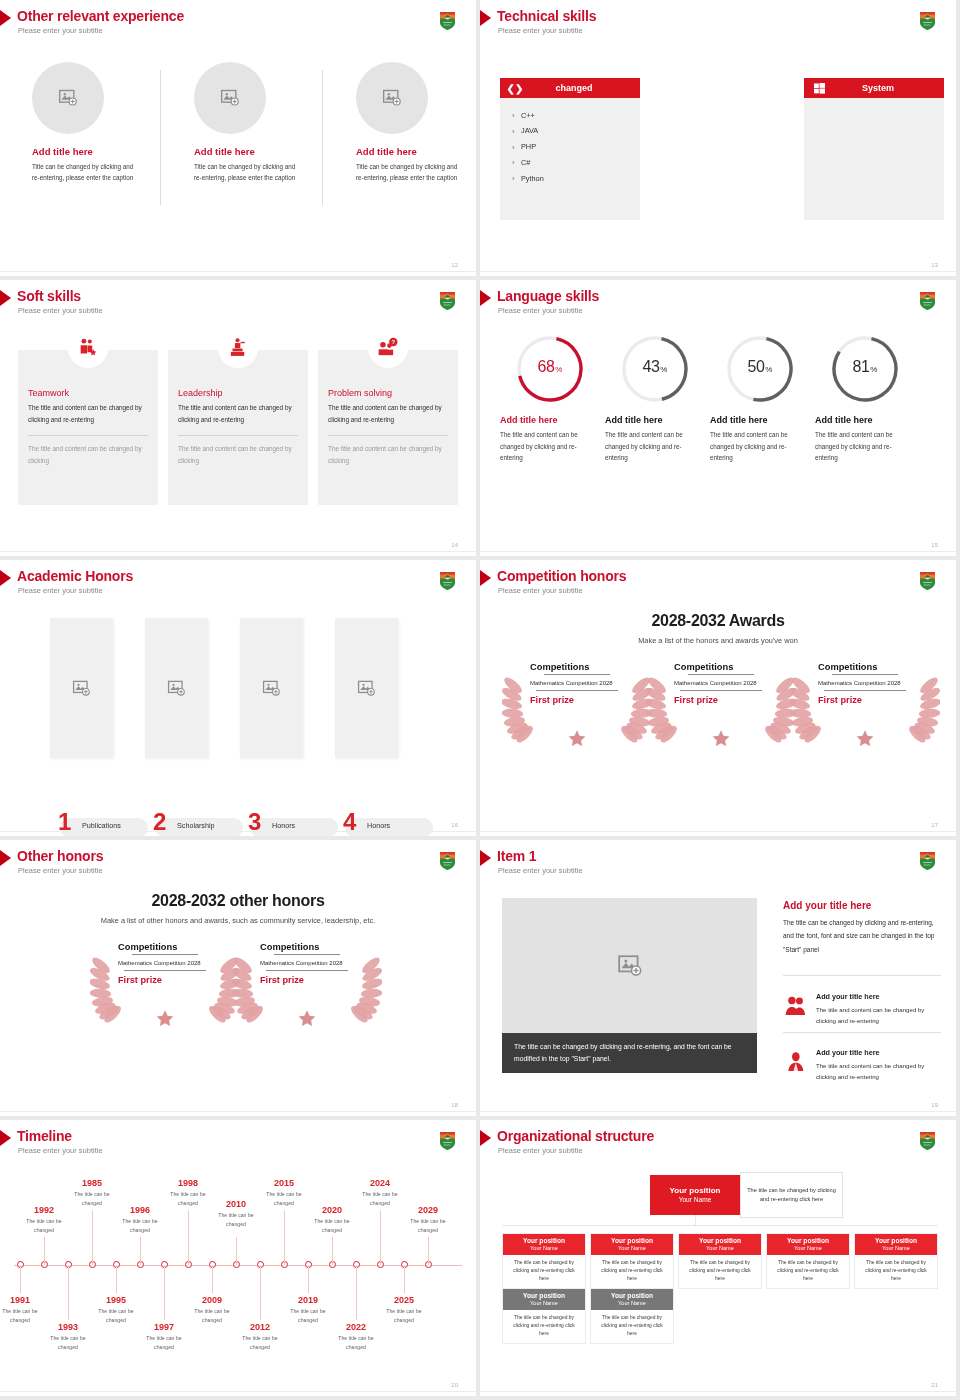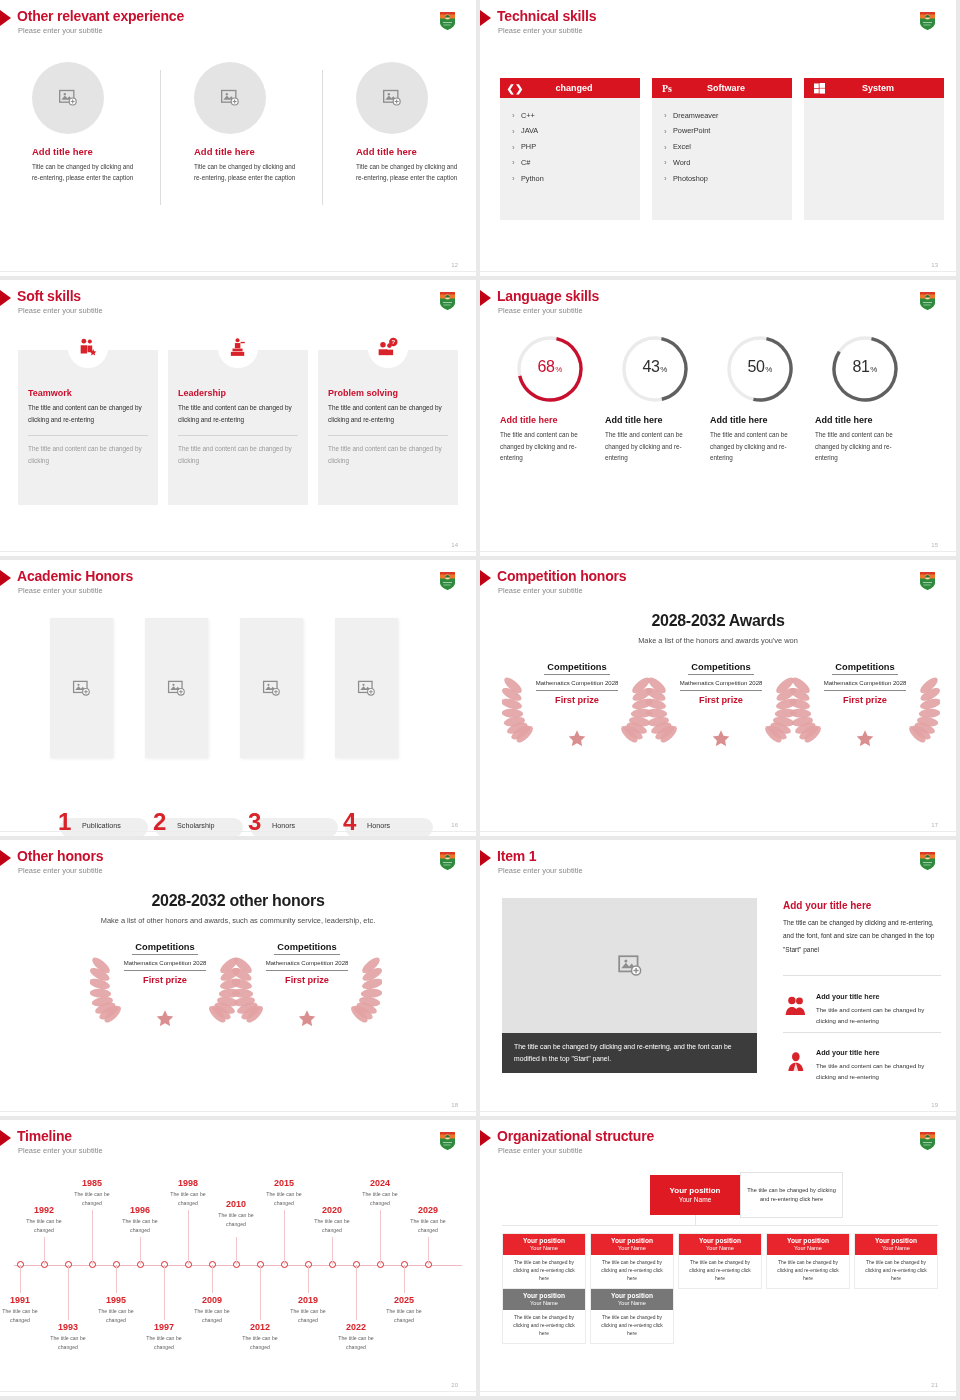--- a/index.html
+++ b/index.html
@@ -70,21 +70,21 @@
   .skill-list li:before{ content:"›"; position:absolute; left:0; top:2px; color:#777; font-size:8px;}
   .ps-glyph{ font-family:"Liberation Serif", serif; font-style:normal;}
 
   
   .soft-card{ position:absolute; top:70px; width:140px; height:155px; background:#f0f0f0; }
   .soft-badge{
     position:absolute; top:-22px; left:50%; margin-left:-20px;
     width:40px;height:40px;border-radius:50%;background:#fff;
     display:flex;align-items:center;justify-content:center;
   }
-  .soft-title{ color:#c8102e; font-weight:bold; font-size:9px; margin:38px 0 0 10px;}
+  .soft-title{ color:#c8102e; font-weight:normal; font-size:9px; margin:38px 0 0 10px;}
   .soft-body{ font-size:6.4px; color:#2b2b2b; line-height:1.95; margin:4px 10px 0 10px;}
   .soft-hr{ height:1px; background:#d3d3d3; margin:8px 10px 0 10px;}
   .soft-body2{ font-size:6.4px; color:#9a9a9a; line-height:1.95; margin:7px 10px 0 10px;}
 
   
   .donut-col{ position:absolute; top:52px; width:108px; }
   .donut-wrap{ position:relative; width:74px; height:74px; margin:0 auto; }
   .donut-val{
     position:absolute; inset:0; display:flex; align-items:baseline; justify-content:center;
     padding-top:26px;
@@ -104,21 +104,21 @@
   .ac-num{ position:absolute; top:192px; left:8px; font-size:24px; font-weight:bold;
            color:#d8232a; line-height:1;}
   .ac-lab{ position:absolute; top:203px; left:32px; font-size:7.2px; color:#333;}
 
   
   .awards-title{ position:absolute; top:52px; width:100%; text-align:center;
                  font-size:16px; font-weight:bold; color:#1d1d1d; letter-spacing:-0.3px;}
   .awards-sub{ position:absolute; top:76px; width:100%; text-align:center;
                font-size:7.4px; color:#4a4a4a;}
   .wreath{ position:absolute; width:150px; height:90px;}
-  .wreath-inner{ position:absolute; left:28px; top:6px; width:94px; text-align:center;}
+  .wreath-inner{ position:absolute; left:28px; top:6px; width:94px; text-align:left;}
   .w-h{ font-size:9.3px; font-weight:bold; color:#141414;}
   .w-hr{ height:1px; background:#8c8c8c; margin:2px 14px 4px 14px;}
   .w-s{ font-size:6px; color:#2e2e2e; line-height:1.4;}
   .w-hr2{ height:1px; background:#8c8c8c; margin:3px 6px 4px 6px;}
   .w-p{ font-size:9.2px; font-weight:bold; color:#c8102e;}
 
   
   .it-img{ position:absolute; left:22px; top:58px; width:255px; height:135px; background:#e2e2e2;
            display:flex;align-items:center;justify-content:center;}
   .it-cap{ position:absolute; left:22px; top:193px; width:255px; height:40px; background:#3c3c3c;
@@ -245,35 +245,20 @@
               <span>❮❯</span>
             </span>
         <span class="skill-name">changed</span>
       </div>
       <ul class="skill-list">
             <li>C++</li>
             <li>JAVA</li>
             <li>PHP</li>
             <li>C#</li>
             <li>Python</li>
-          </ul>
-        </div>
-        <div class="skill-card" style="left:172px">
-      <div class="skill-head">
-        <span class="skill-ico">
-              <span class="ps-glyph">Ps</span>
-            </span>
-        <span class="skill-name">Software</span>
-      </div>
-      <ul class="skill-list">
-            <li>Dreamweaver</li>
-            <li>PowerPoint</li>
-            <li>Excel</li>
-            <li>Word</li>
-            <li>Photoshop</li>
           </ul>
         </div>
         <div class="skill-card" style="left:324px">
       <div class="skill-head">
         <span class="skill-ico">
               <svg width="11" height="11" viewBox="0 0 12 12">
     <rect x="0" y="0.5" width="5.2" height="5" fill="#fff"></rect>
                 <rect x="6" y="0" width="6" height="5.3" fill="#fff"></rect>
     <rect x="0" y="6.3" width="5.2" height="5" fill="#fff"></rect>
                 <rect x="6" y="6" width="6" height="5.6" fill="#fff"></rect>

